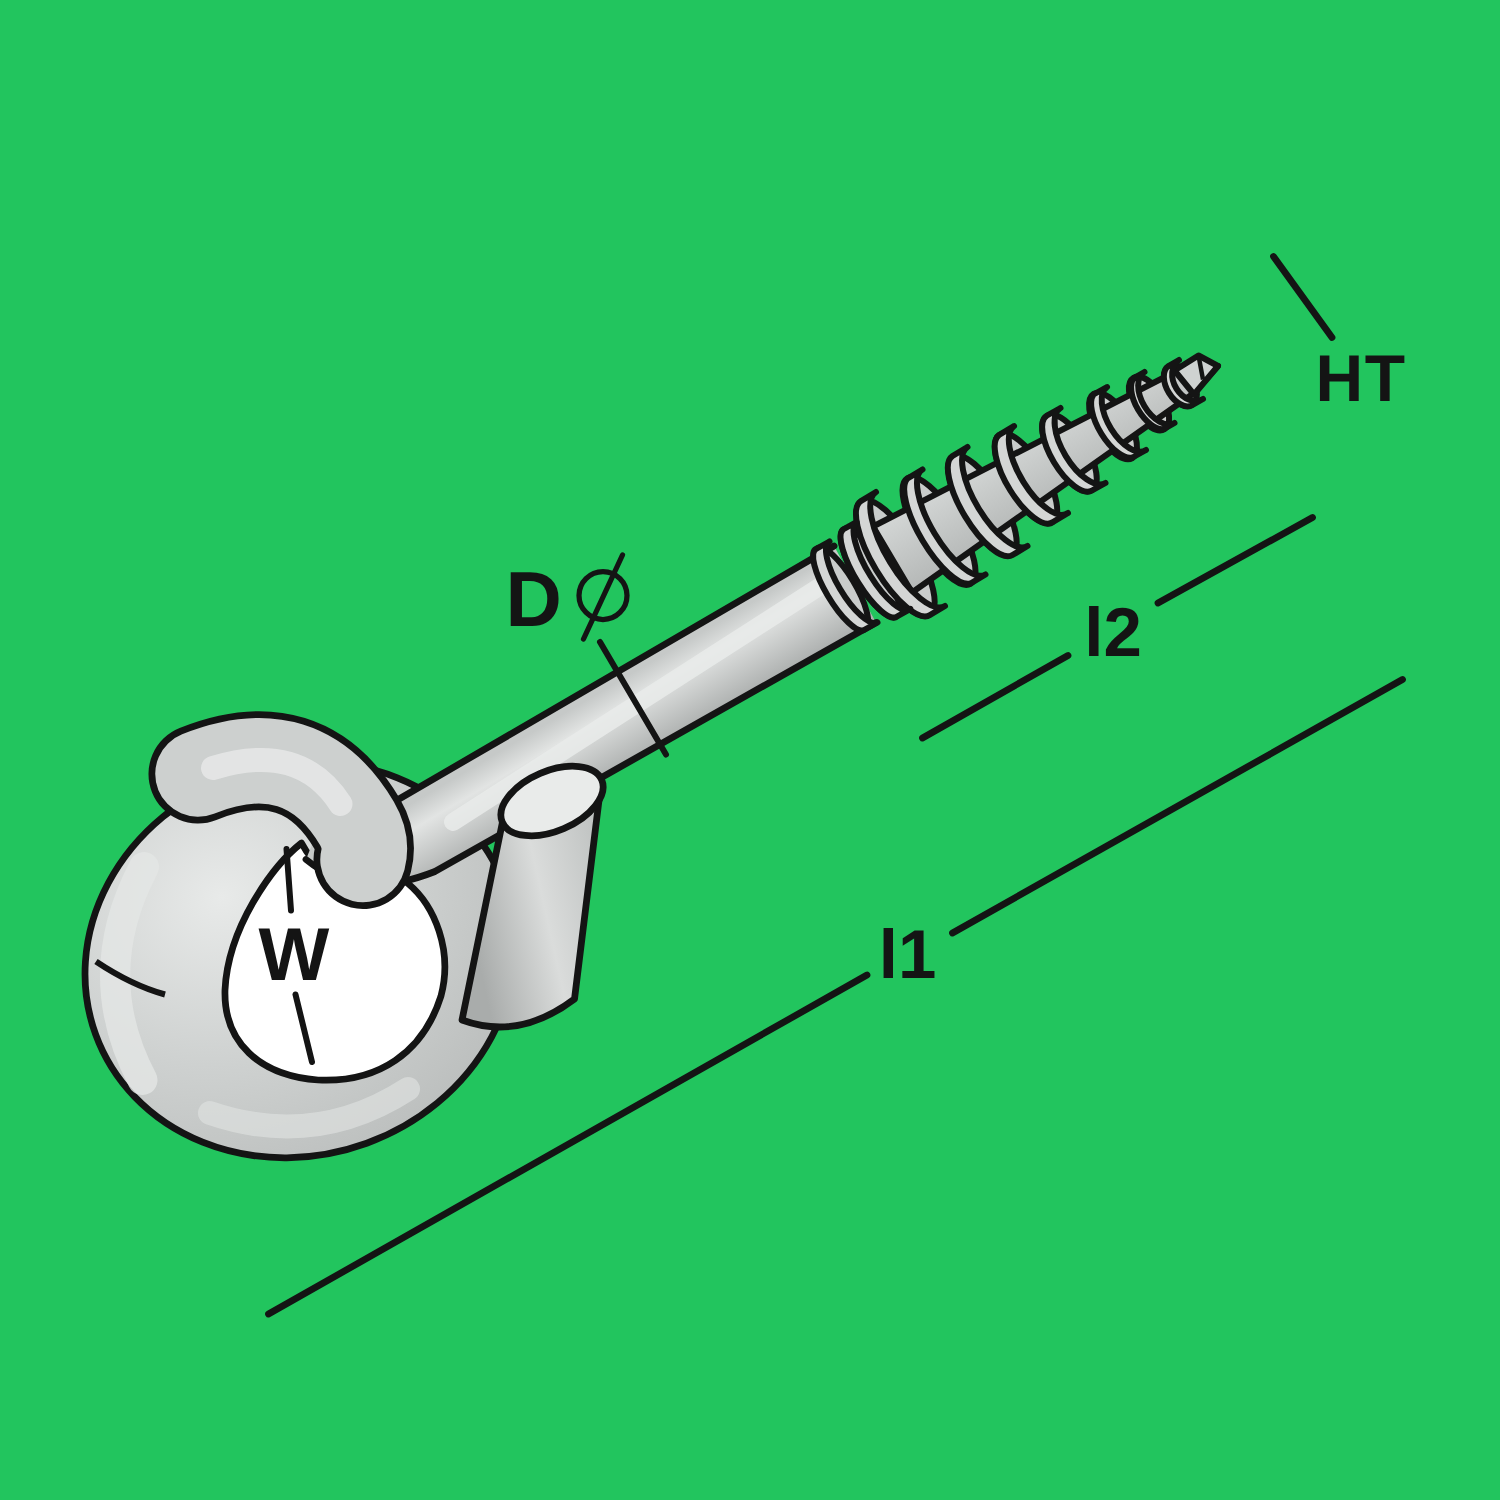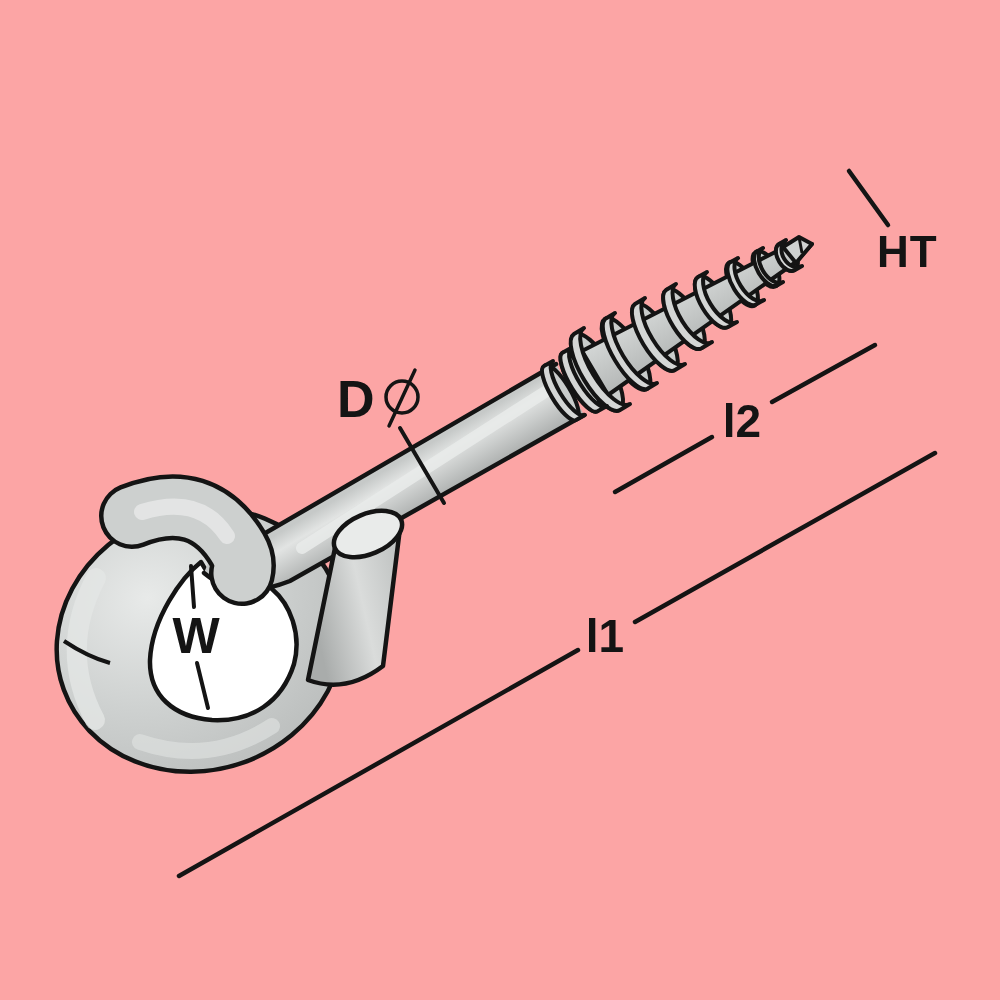--- a/index.html
+++ b/index.html
@@ -1,16 +1,16 @@
 <!DOCTYPE html>
 <html><head>
 <meta charset="utf-8">
 <style>
   html,body{margin:0;padding:0;background:#ffffff;}
-  .stage{position:relative;width:1000px;height:1000px;background:#fca5a5;overflow:hidden;
+  .stage{position:relative;width:1000px;height:1000px;background:#22c55e;overflow:hidden;
          font-family:"Liberation Sans", sans-serif;}
   svg{display:block;}
   text{font-family:"Liberation Sans", sans-serif;font-weight:700;fill:#141414;}
 </style>
 </head>
 <body>
 
 <div class="stage">
 <svg width="1000" height="1000" viewBox="0 0 1000 1000">
   <defs>

